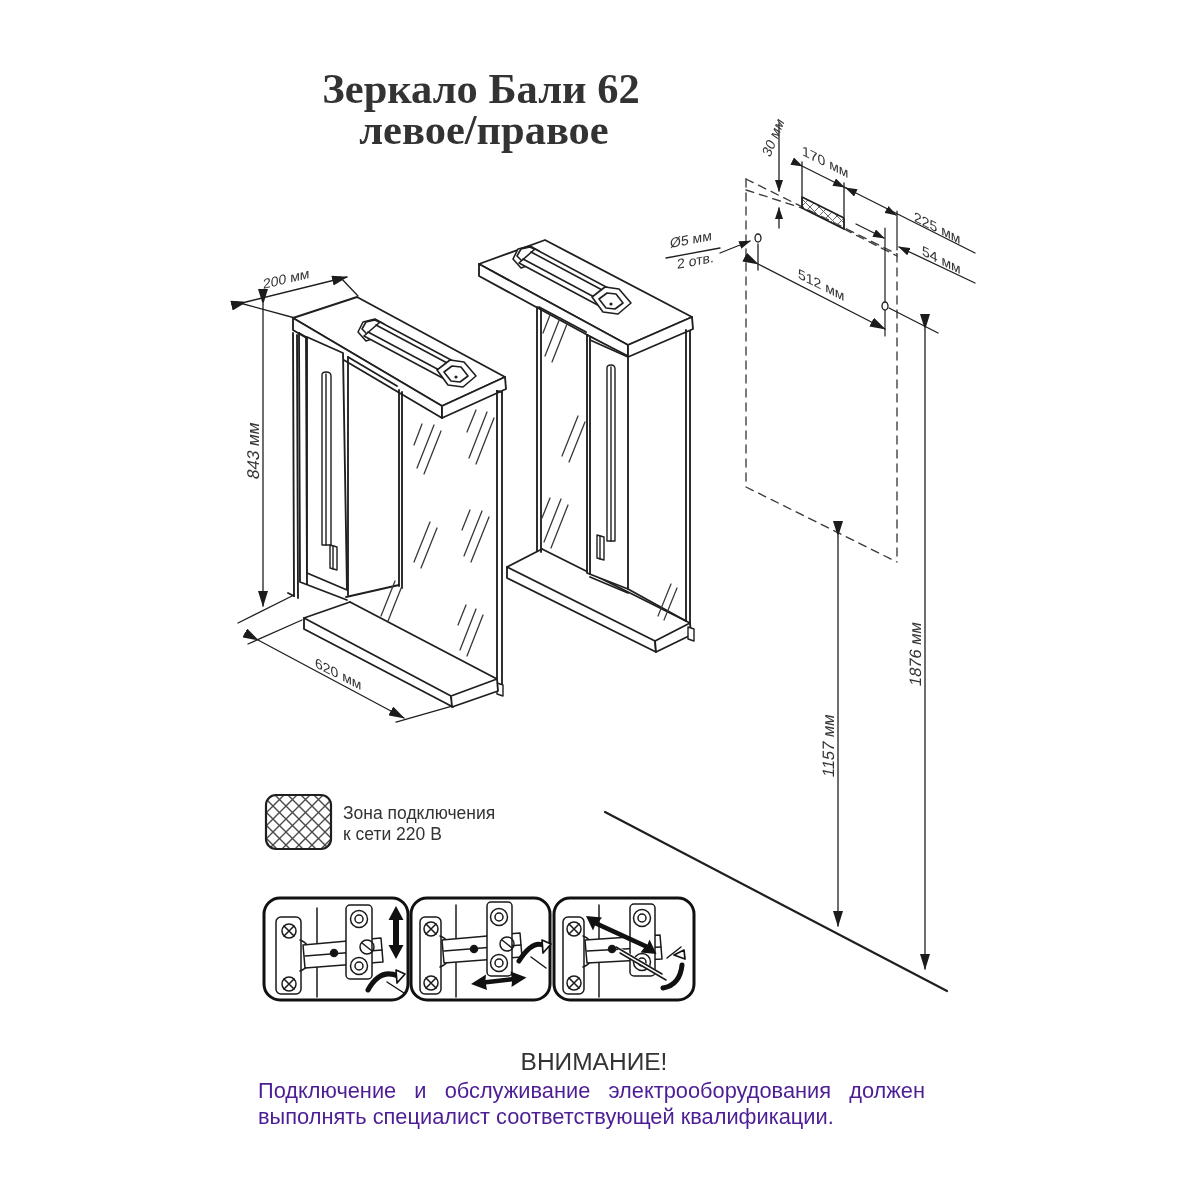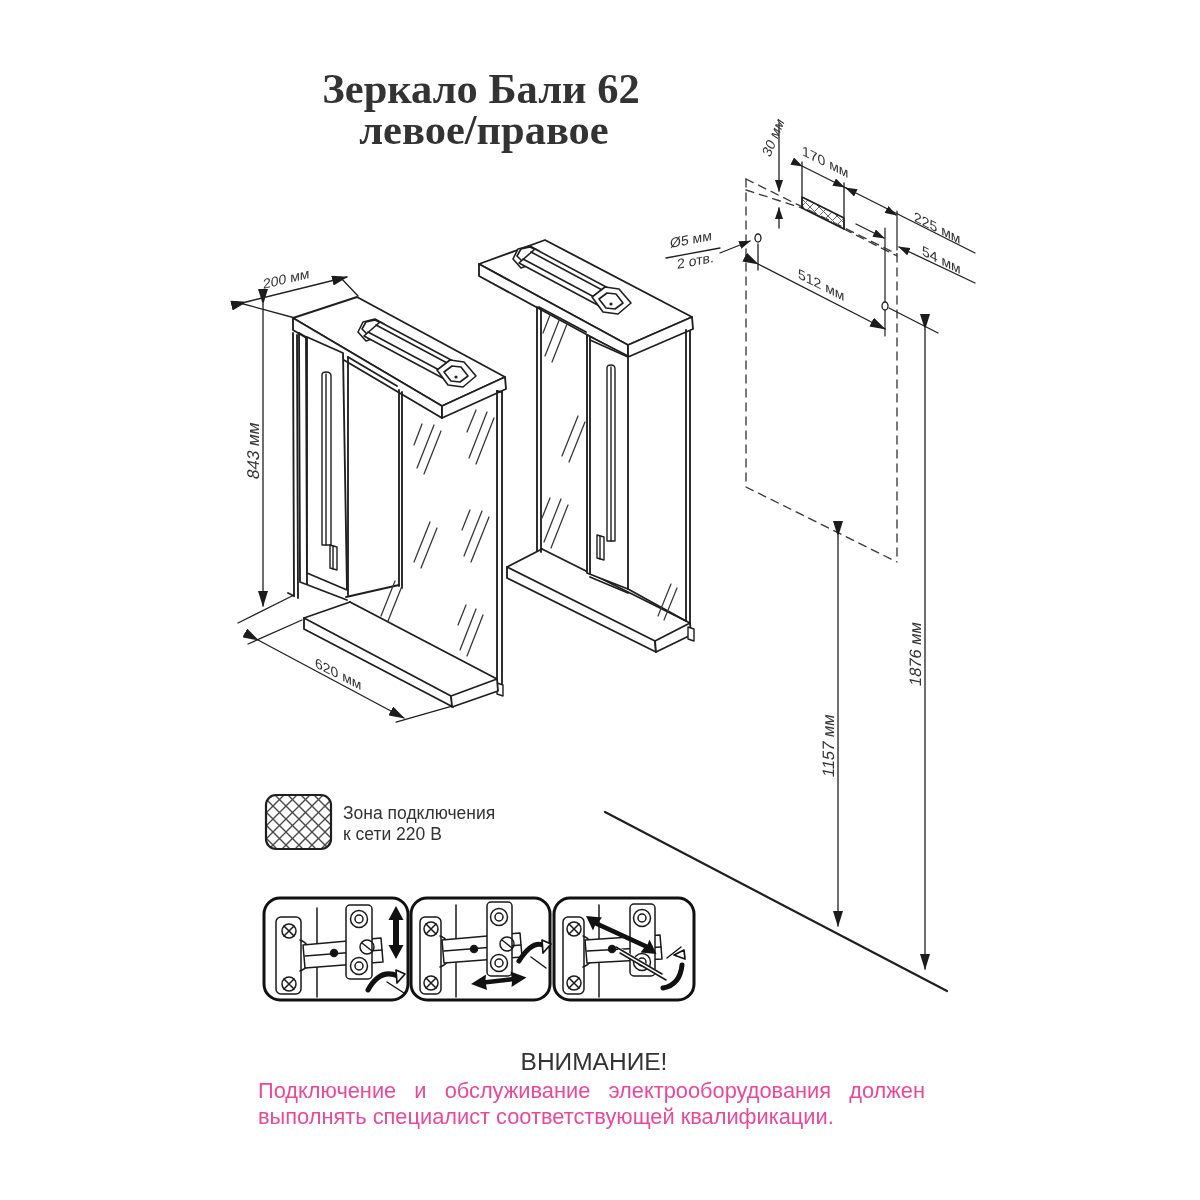--- a/index.html
+++ b/index.html
@@ -357,14 +357,14 @@
 <g fill="none" stroke="#111">
   <path d="M663,988 q17,-3 19,-23" stroke-width="5"></path>
   <path d="M685,959 l-1,-9 l-10,5 z" fill="#fff" stroke-width="1.7"></path>
   <path d="M667,958 l14,-11" stroke-width="1.4"></path>
 </g>
 
 <text x="594" y="1070" font-size="24.5" text-anchor="middle" stroke="none" fill="#2a2a2a">ВНИМАНИЕ!</text>
 </g>
 </svg>
 
-<div style="position:absolute;left:258px;top:1078px;width:667px;font-size:21.8px;line-height:25.5px;color:#ec4899;text-align:justify;">Подключение и обслуживание электрооборудования должен выполнять специалист соответствующей квалификации.</div>
+<div style="position:absolute;left:258px;top:1078px;width:667px;font-size:21.8px;line-height:25.5px;color:#4c1d95;text-align:justify;">Подключение и обслуживание электрооборудования должен выполнять специалист соответствующей квалификации.</div>
 </div>
 
 </body></html>

